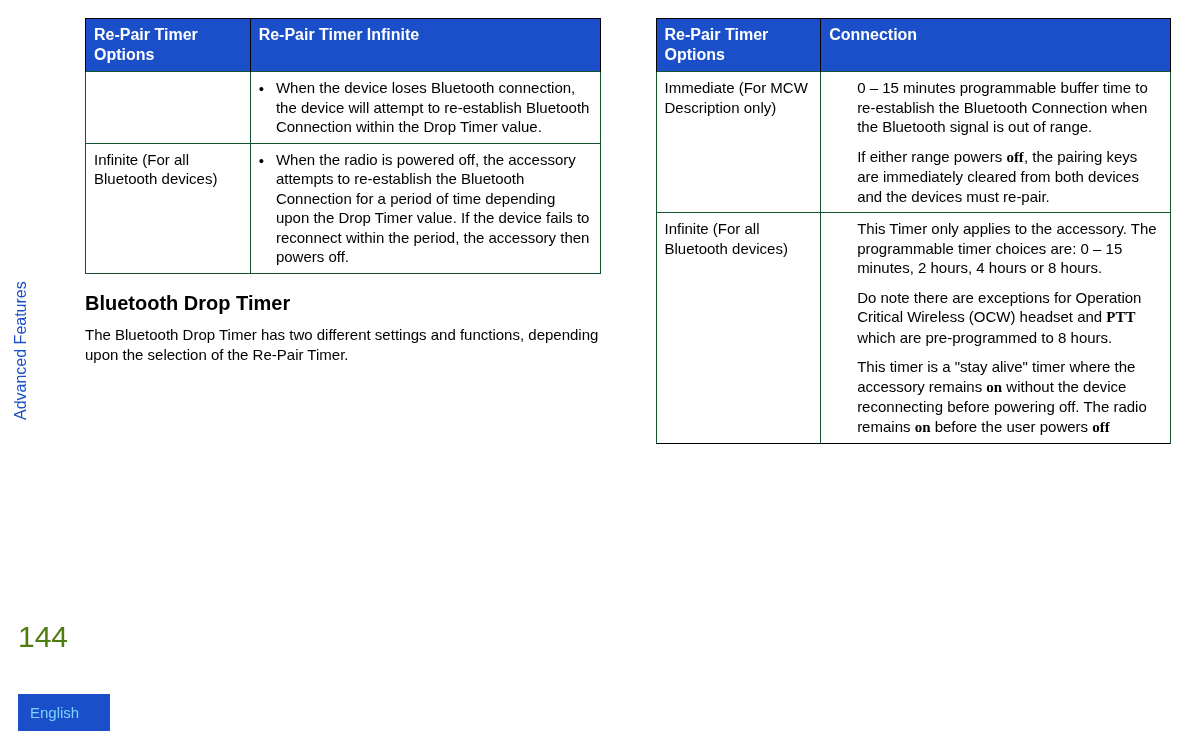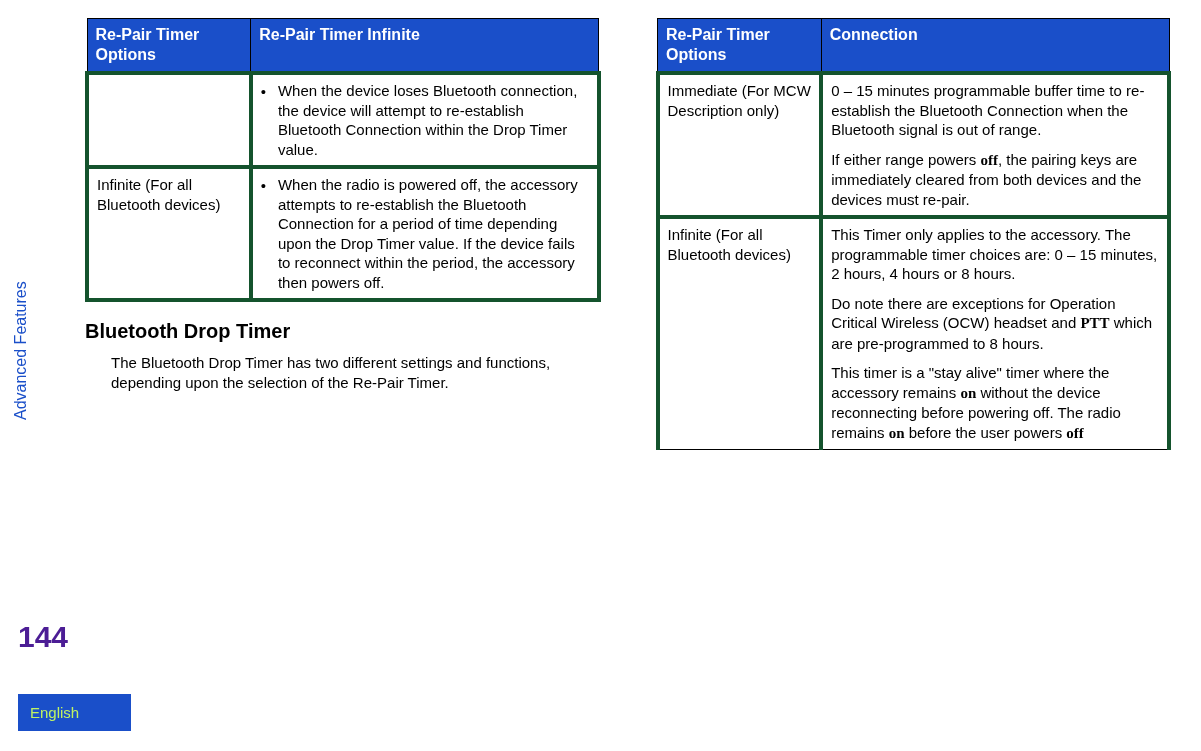--- a/index.html
+++ b/index.html
@@ -20,31 +20,31 @@
       transform: rotate(-90deg);
       transform-origin: left top;
       color: #1a4fc9;
       font-size: 16px;
       white-space: nowrap;
     }
     .page-number {
       position: absolute;
       left: 18px;
       top: 620px;
-      color: #4c1d95;
+      color: #4d7c0f;
       font-size: 30px;
-      font-weight: bold;
+      font-weight: normal;
     }
     .language-tab {
       position: absolute;
       left: 18px;
       bottom: 20px;
       background: #1a4fc9;
-      color: #bef264;
-      padding: 10px 52px 10px 12px;
+      color: #7dd3fc;
+      padding: 10px 31px 10px 12px;
       font-size: 15px;
     }
     .content {
       position: absolute;
       left: 85px;
       top: 18px;
       right: 30px;
       display: flex;
       gap: 55px;
     }
@@ -64,30 +64,30 @@
       padding: 6px 8px;
       vertical-align: top;
       border: 1.5px solid #000;
       border-bottom: none;
       font-size: 16px;
       line-height: 1.25;
     }
     .table1 th:first-child { width: 32%; }
     .table2 th:first-child { width: 32%; }
     td {
-      border: 4px solid #14532d;
+      border: 1px solid #14532d;
       padding: 6px 8px;
       vertical-align: top;
       font-size: 15px;
       line-height: 1.3;
     }
     .table1 { border: 1.5px solid #000; }
     .table2 { border: 1.5px solid #000; }
     .table2 tr:last-child td { border-bottom: none; }
-    td p { margin-top: 10px; }
+    td p { margin-top: 10px; margin-left: 28px; }
     td p:first-child { margin-top: 0; }
     ul.bullet {
       list-style: none;
       padding-left: 0;
     }
     ul.bullet li {
       display: flex;
       align-items: flex-start;
       gap: 12px;
     }
@@ -95,21 +95,20 @@
       content: "•";
       flex-shrink: 0;
       margin-top: 1px;
     }
     h3.section-heading {
       font-size: 20px;
       font-weight: bold;
       margin: 14px 0 10px 0;
     }
     .body-para {
-      margin-left: 26px;
       font-size: 15px;
       line-height: 1.35;
     }
     .bold { font-weight: bold; font-family: Liberation Serif, serif; }
   </style>
 </head>
 <body>
 
 <div class="side-label">Advanced Features</div>
 <div class="page-number">144</div>

